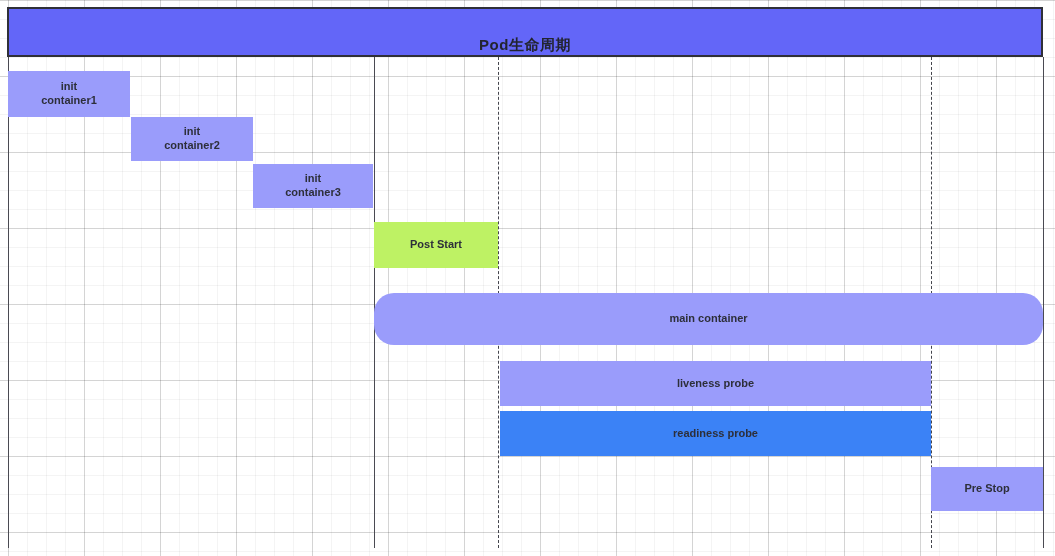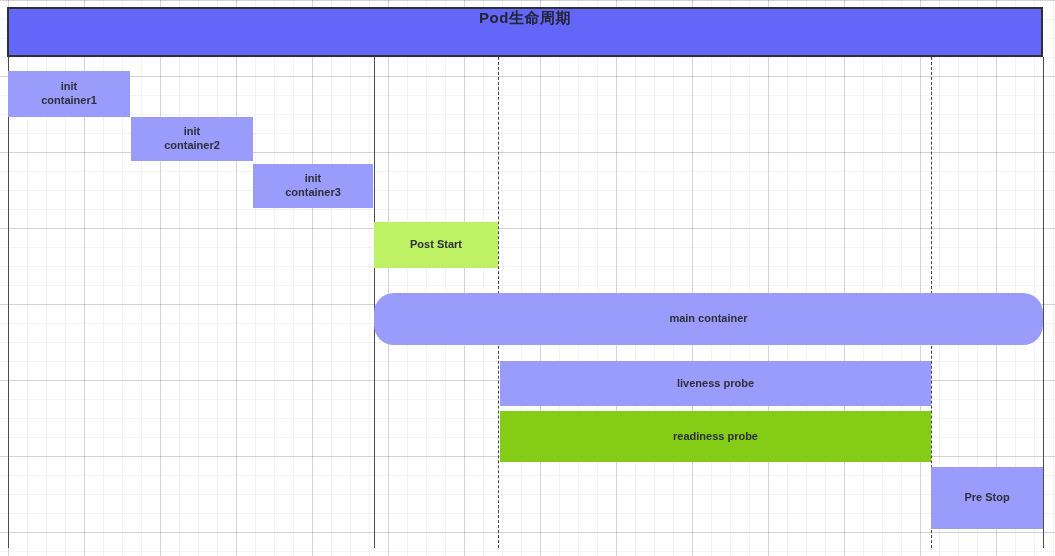--- a/index.html
+++ b/index.html
@@ -41,21 +41,21 @@
   .title-bar {
     position: absolute;
     left: 7px;
     top: 7px;
     width: 1036px;
     height: 50px;
     background: #6366f8;
     border: 2px solid #2f3038;
     box-sizing: border-box;
     display: flex;
-    align-items: flex-start;
+    align-items: flex-end;
     justify-content: center;
   }
   .title-text {
     color: #222430;
     font-size: 15px;
     font-weight: bold;
     letter-spacing: 0.5px;
   }
 
   
@@ -118,21 +118,21 @@
       </div>
       <div class="bar" style="left: 374px; top: 222px; width: 124px; height: 46px; background: #bef264;">
         <span class="bar-label">Post Start</span>
       </div>
       <div class="bar" style="left: 374px; top: 293px; width: 669px; height: 52px; background: rgb(154, 156, 251); border-radius: 20px;">
         <span class="bar-label">main container</span>
       </div>
       <div class="bar" style="left: 500px; top: 353px; width: 431px; height: 45px; background: rgb(154, 156, 251); margin-top: 8px;">
         <span class="bar-label">liveness probe</span>
       </div>
-      <div class="bar" style="left: 500px; top: 411px; width: 431px; height: 51px; background: #84cc16;">
+      <div class="bar" style="left: 500px; top: 411px; width: 431px; height: 45px; background: #3b82f6;">
         <span class="bar-label">readiness probe</span>
       </div>
-      <div class="bar" style="left: 931px; top: 467px; width: 112px; height: 62px; background: rgb(154, 156, 251);">
+      <div class="bar" style="left: 931px; top: 467px; width: 112px; height: 44px; background: rgb(154, 156, 251);">
         <span class="bar-label">Pre Stop</span>
       </div>
     </div>
 
 </div>
 
 </body></html>

